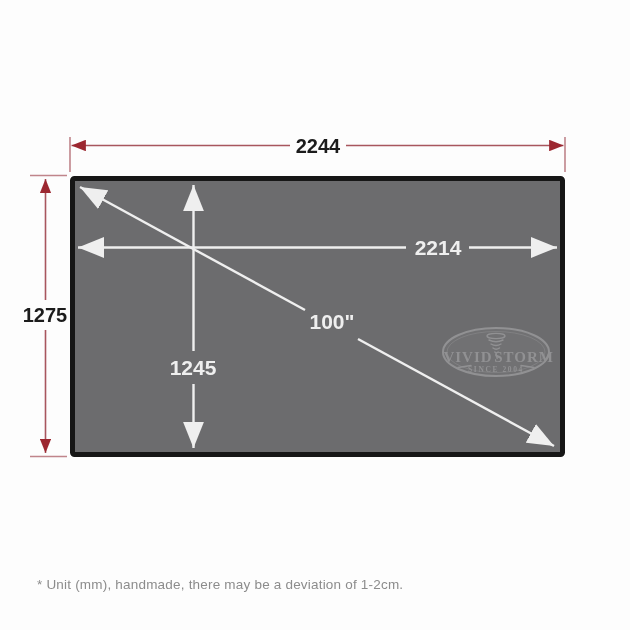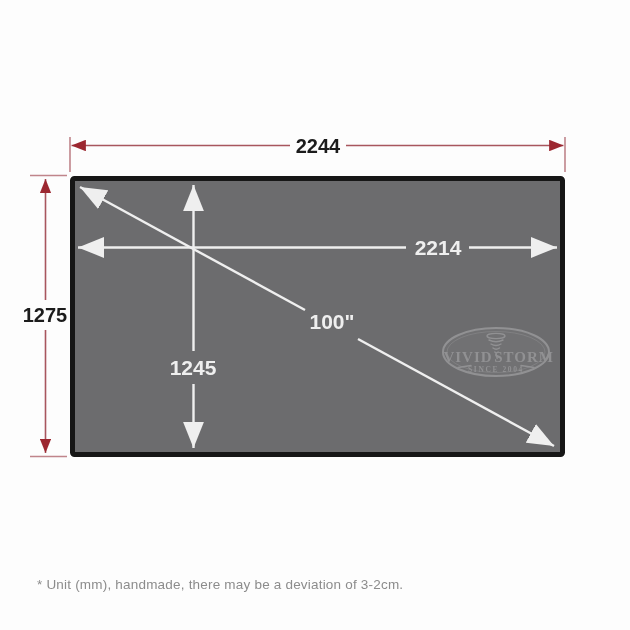--- a/index.html
+++ b/index.html
@@ -126,14 +126,14 @@
         <path class="logo-stroke" d="M0.4,3 l0.8,3.5"></path>
       </g>
       <text class="logo-text" x="-28" y="10">VIVID</text>
       <text class="logo-text" x="28" y="10">STORM</text>
       <path class="logo-stroke" d="M-38,15.5 L-25,13.5"></path>
       <path class="logo-stroke" d="M25,13.5 L38,15.5"></path>
       <text class="logo-tagline" x="0" y="19.5">SINCE 2004</text>
     </g>
   </svg>
 
-  <p class="footnote">* Unit (mm), handmade, there may be a deviation of 3-2cm.</p>
+  <p class="footnote">* Unit (mm), handmade, there may be a deviation of 1-2cm.</p>
 </div>
 
 </body></html>

